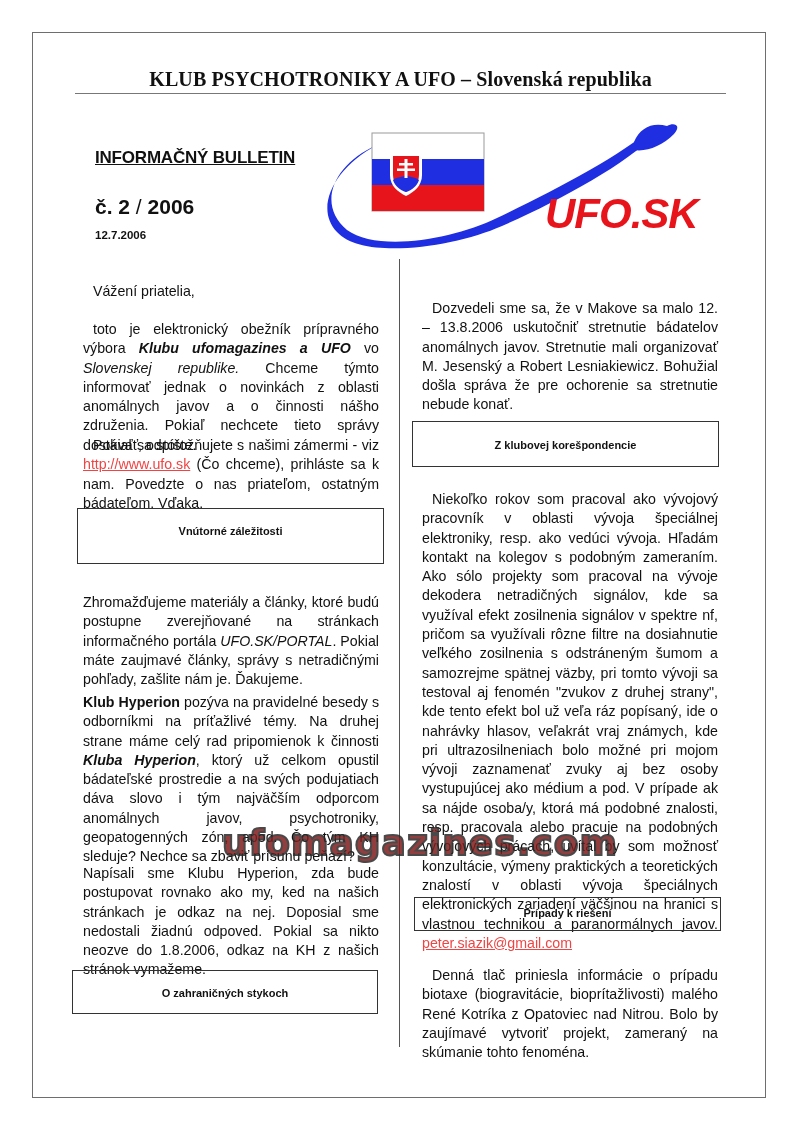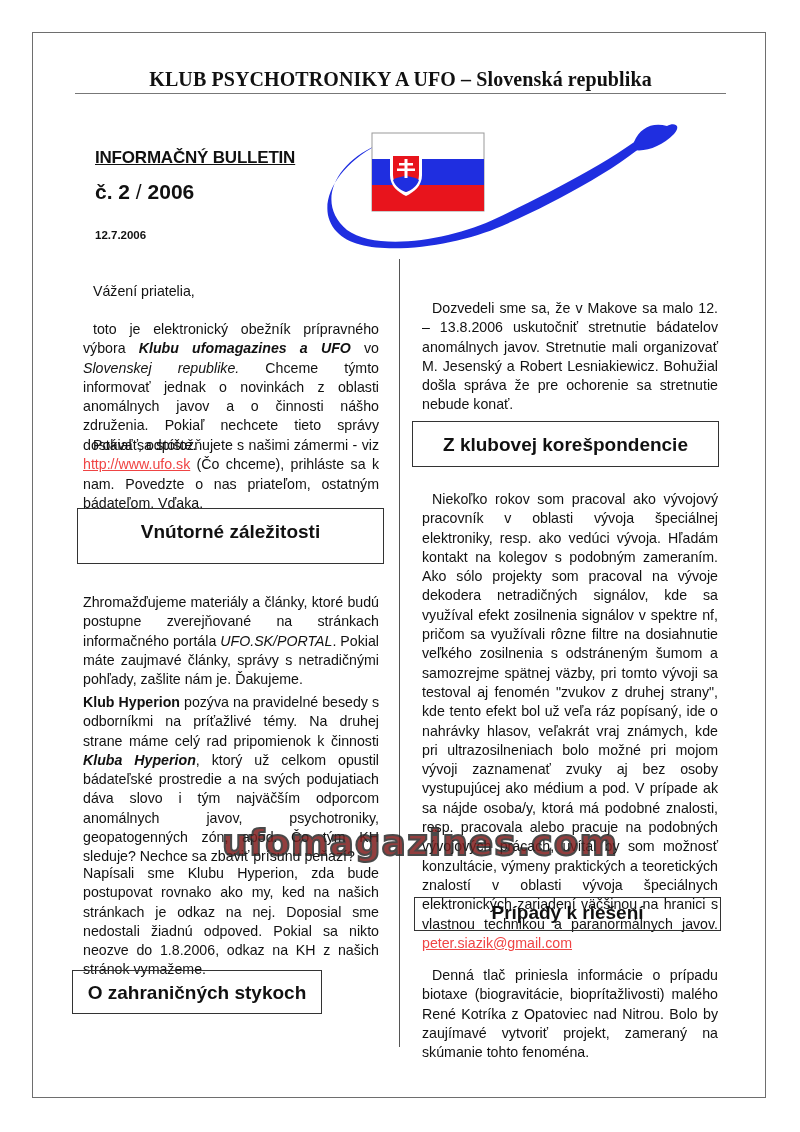--- a/index.html
+++ b/index.html
@@ -5,39 +5,39 @@
   html, body { margin:0; padding:0; background:#ffffff; }
   body { width:800px; height:1132px; position:relative; overflow:hidden;
          font-family:"Liberation Sans", sans-serif; color:#111; }
   .page-frame { position:absolute; left:32px; top:32px; width:734px; height:1066px;
                 border:1px solid #6e6e6e; box-sizing:border-box; }
   .masthead { position:absolute; left:75px; top:68px; width:651px; text-align:center;
               font-family:"Liberation Serif", serif; font-weight:bold; font-size:20px; letter-spacing:0.1px; }
   .masthead-rule { position:absolute; left:75px; top:93px; width:651px; height:0; border-top:1.5px solid #777; }
 
   .bulletin-title { position:absolute; left:95px; top:148px; font-weight:bold; font-size:17px; letter-spacing:-0.2px;text-decoration:underline; }
-  .issue-no { position:absolute; left:95px; top:180px; font-weight:bold; font-size:21px; }
+  .issue-no { position:absolute; left:95px; top:195px; font-weight:bold; font-size:21px; }
   .issue-no .slash { font-weight:normal; }
   .issue-date { position:absolute; left:95px; top:229px; font-weight:bold; font-size:11.5px; }
 
   .logo { position:absolute; left:322px; top:120px; width:400px; height:140px; }
   .logo-text { position:absolute; left:545px; top:190px; font-family:"Liberation Sans", sans-serif;
                font-weight:bold; font-style:italic; font-size:42px; color:#e8141c; letter-spacing:-1px; }
 
   .col-divider { position:absolute; left:399px; top:259px; width:0; height:788px; border-left:1.5px solid #555; }
 
   .txt { position:absolute; font-size:14.2px; line-height:19.3px; text-align:justify; }
   .txt p { margin:6px; }
   .indent { text-indent:10px; }
   .col-left { left:77px; width:308px; }
   .col-right { left:416px; width:308px; }
   a.link { color:#ef4444; text-decoration:underline; }
 
   .section-box { position:absolute; border:1.3px solid #333; box-sizing:border-box; text-align:center;
-                 font-weight:bold; font-size:19px; }
+                 font-weight:bold; font-size:11px; }
 
   .watermark { position:absolute; left:222px; top:822px; font-family:"DejaVu Sans", sans-serif; font-weight:bold;
                font-size:36px; letter-spacing:1px; color:#7f1d1d; opacity:0.85;
                -webkit-text-stroke:2px #2a2a2a; text-shadow:0 0 1px #000; white-space:nowrap; }
 </style>
 </head>
 <body>
 
 <div class="page-frame"></div>
 
@@ -58,20 +58,21 @@
     <rect x="50" y="39" width="112" height="26" fill="#1f2ee0"></rect>
     <rect x="50" y="65" width="112" height="26" fill="#e8141c"></rect>
 
     <path d="M68,33 L100,33 L100,55 C100,66 92,72 84,76 C76,72 68,66 68,55 Z" fill="#ffffff"></path>
     <path d="M71,36 L97,36 L97,55 C97,64 90,69 84,72 C78,69 71,64 71,55 Z" fill="#e8141c"></path>
     <path d="M71,60 C76,56 80,58 84,55 C88,58 92,56 97,60 C95,66 90,70 84,72 C78,70 73,66 71,60 Z" fill="#1f2ee0"></path>
     <rect x="82.5" y="39" width="3" height="19" fill="#ffffff"></rect>
     <rect x="77" y="43" width="14" height="2.5" fill="#ffffff"></rect>
     <rect x="75" y="48.5" width="18" height="2.5" fill="#ffffff"></rect>
   </svg>
+  <div class="logo-text" style="position:absolute;left:223px;top:70px;">UFO.SK</div>
 </div>
 
 <div class="col-divider"></div>
 
 <div class="txt col-left" style="top:276px;">
   <p class="indent">Vážení priatelia,</p>
 </div>
 
 <div class="txt col-left" style="top:314px;">
   <p class="indent"><span>toto je elektronický obežník prípravného výbora </span><b><i>Klubu ufomagazines a UFO</i></b><span> vo </span><i>Slovenskej republike.</i><span> Chceme týmto informovať jednak o novinkách z oblasti anomálnych javov a o činnosti nášho združenia. Pokiaľ nechcete tieto správy dostávať, odpíšte.</span></p>
@@ -90,21 +91,21 @@
 </div>
 
 <div class="txt col-left" style="top:687px;">
   <p><b>Klub Hyperion</b><span> pozýva na pravidelné besedy s odborníkmi na príťažlivé témy. Na druhej strane máme celý rad pripomienok k činnosti </span><b><i>Kluba Hyperion</i></b><span>, ktorý už celkom opustil bádateľské prostredie a na svých podujatiach dáva slovo i tým najväčším odporcom anomálnych javov, psychotroniky, geopatogenných zón, apod. Čo tým KH sleduje? Nechce sa zbaviť prísunu peňazí?</span></p>
 </div>
 
 <div class="txt col-left" style="top:858px;">
   <p>Napísali sme Klubu Hyperion, zda bude postupovat rovnako ako my, ked na našich stránkach je odkaz na nej. Doposial sme nedostali žiadnú odpoved. Pokial sa nikto neozve do 1.8.2006, odkaz na KH z našich stránok vymažeme.</p>
 </div>
 
-<div class="section-box" style="left:72px;top:970px;width:250px;height:44px;line-height:44px;">
+<div class="section-box" style="left:72px;top:970px;width:306px;height:44px;line-height:44px;">
   <span>O zahraničných stykoch</span>
 </div>
 
 <div class="txt col-right" style="top:293px;">
   <p class="indent">Dozvedeli sme sa, že v Makove sa malo 12. – 13.8.2006 uskutočniť stretnutie bádatelov anomálnych javov. Stretnutie mali organizovať M. Jesenský a Robert Lesniakiewicz. Bohužial došla správa že pre ochorenie sa stretnutie nebude konať.</p>
 </div>
 
 <div class="section-box" style="left:412px;top:421px;width:307px;height:46px;line-height:46px;">
   <span>Z klubovej korešpondencie</span>
 </div>

